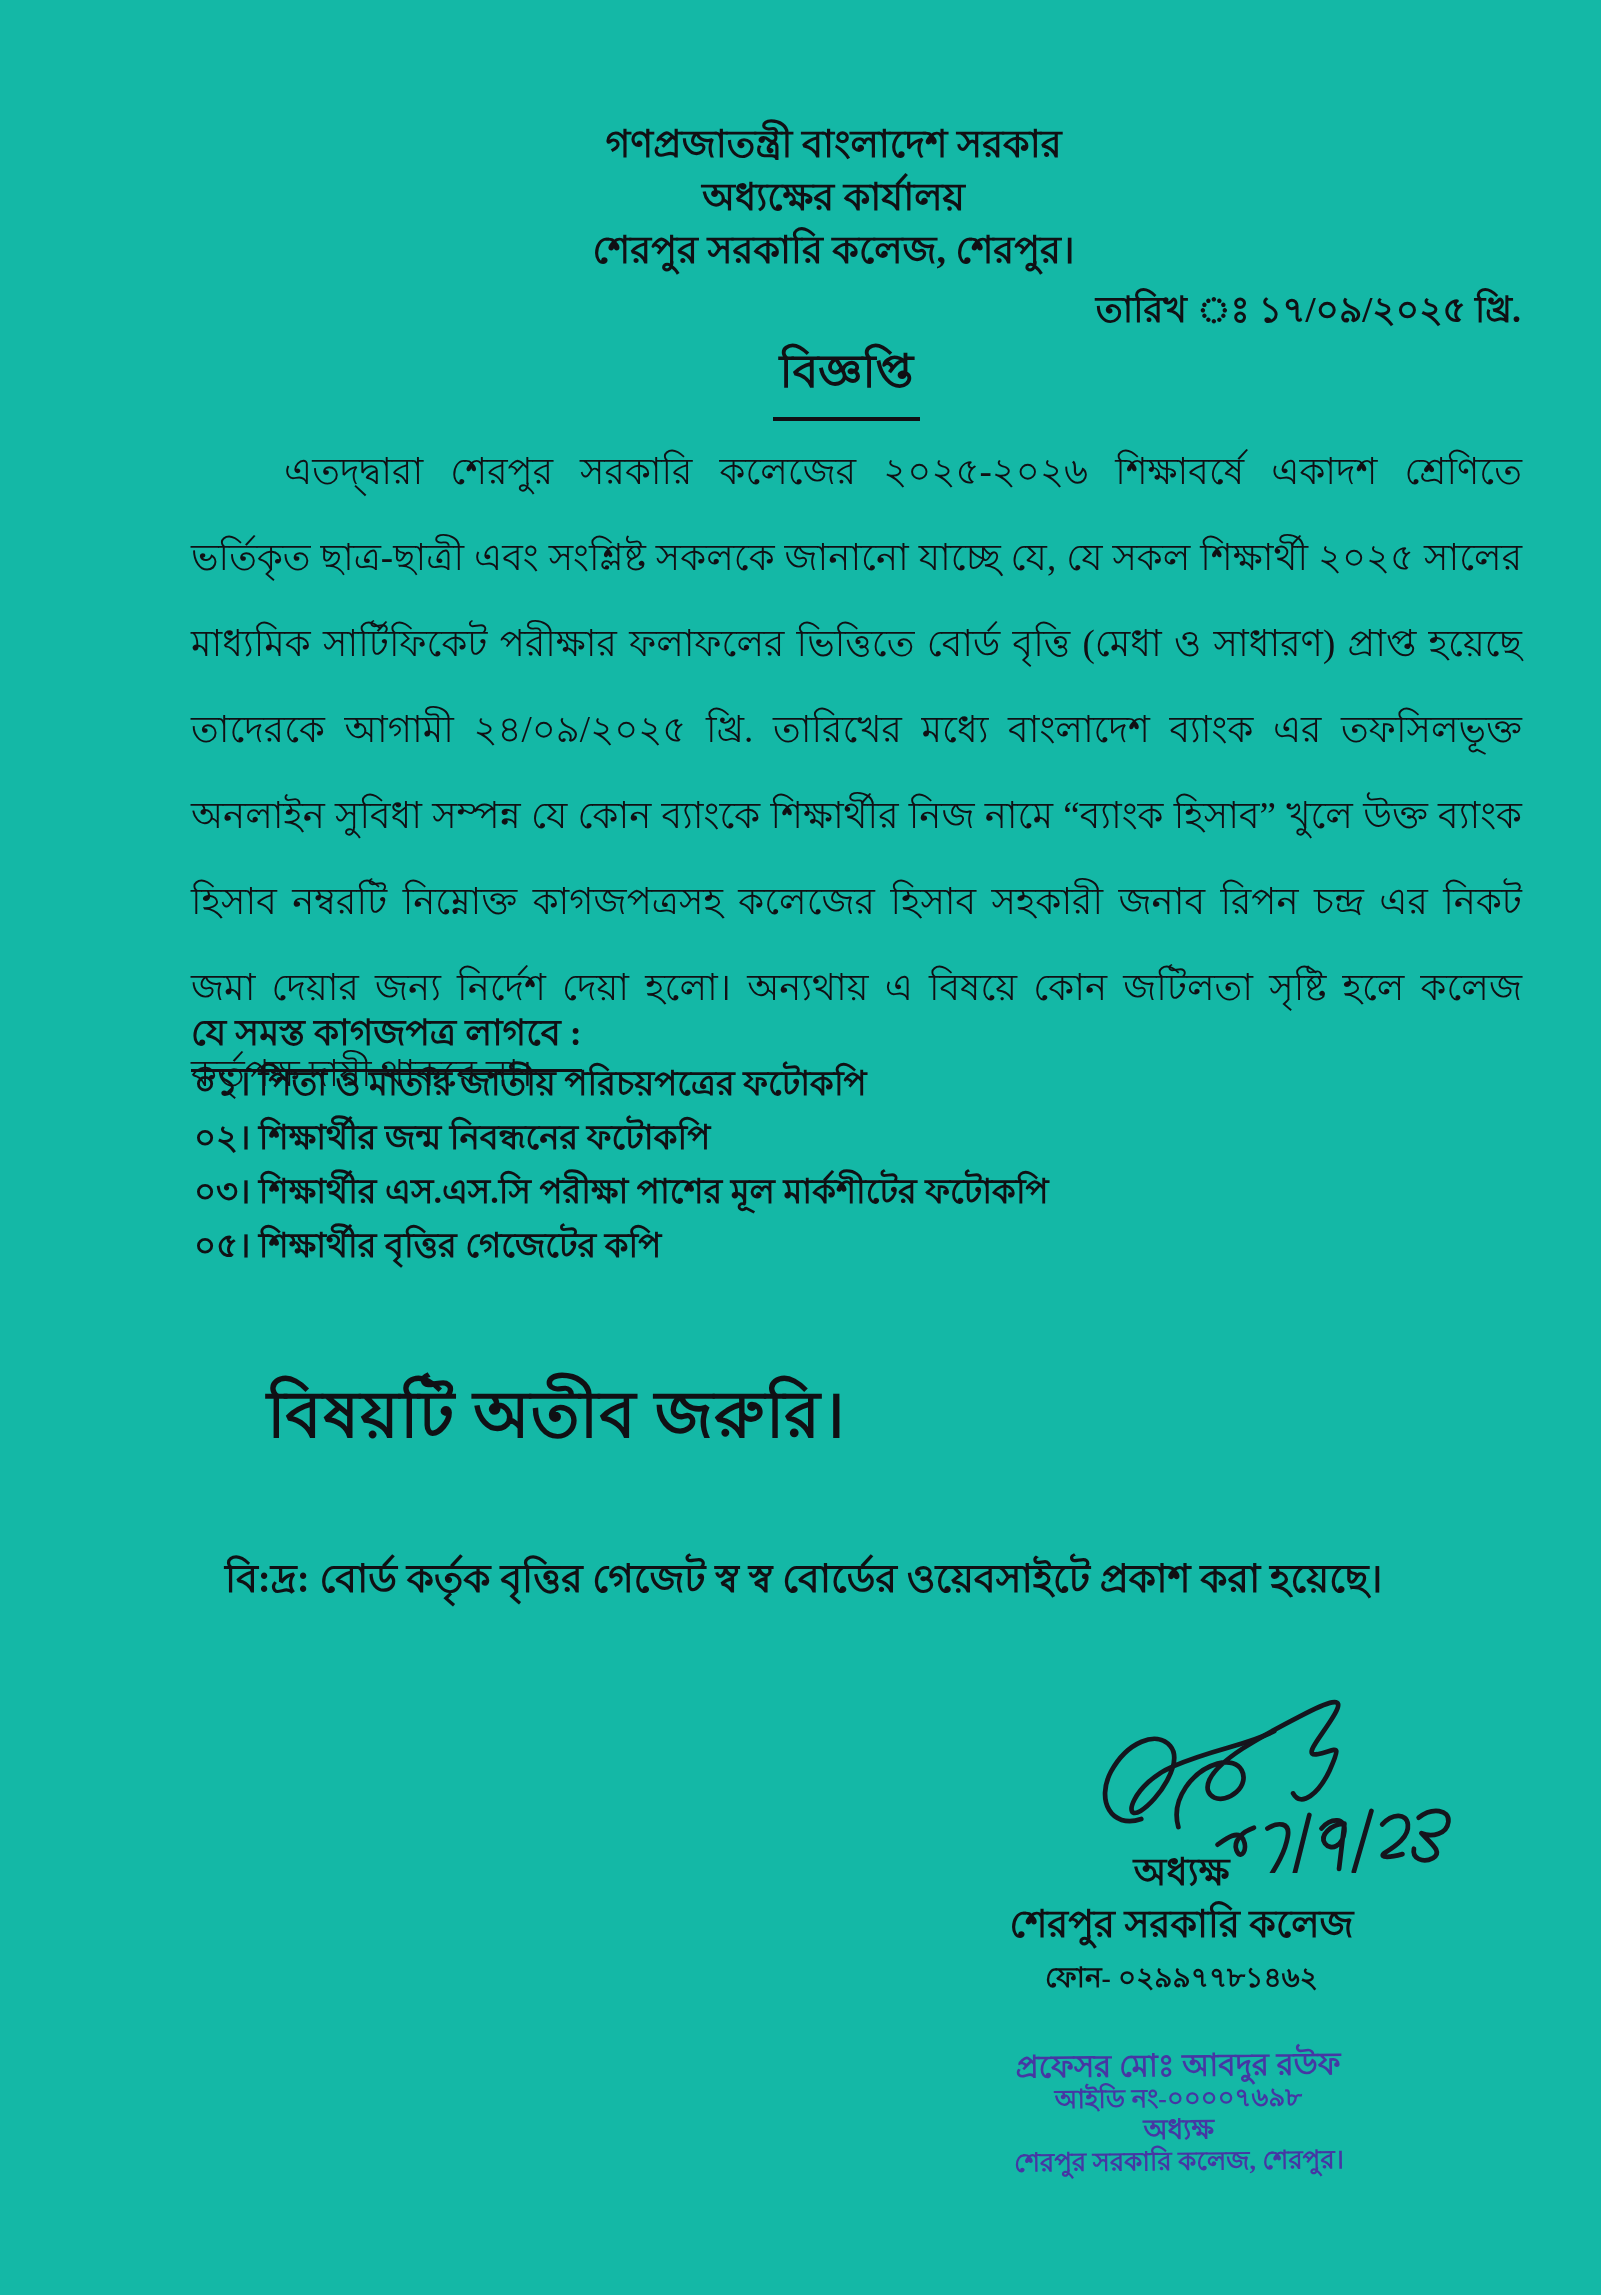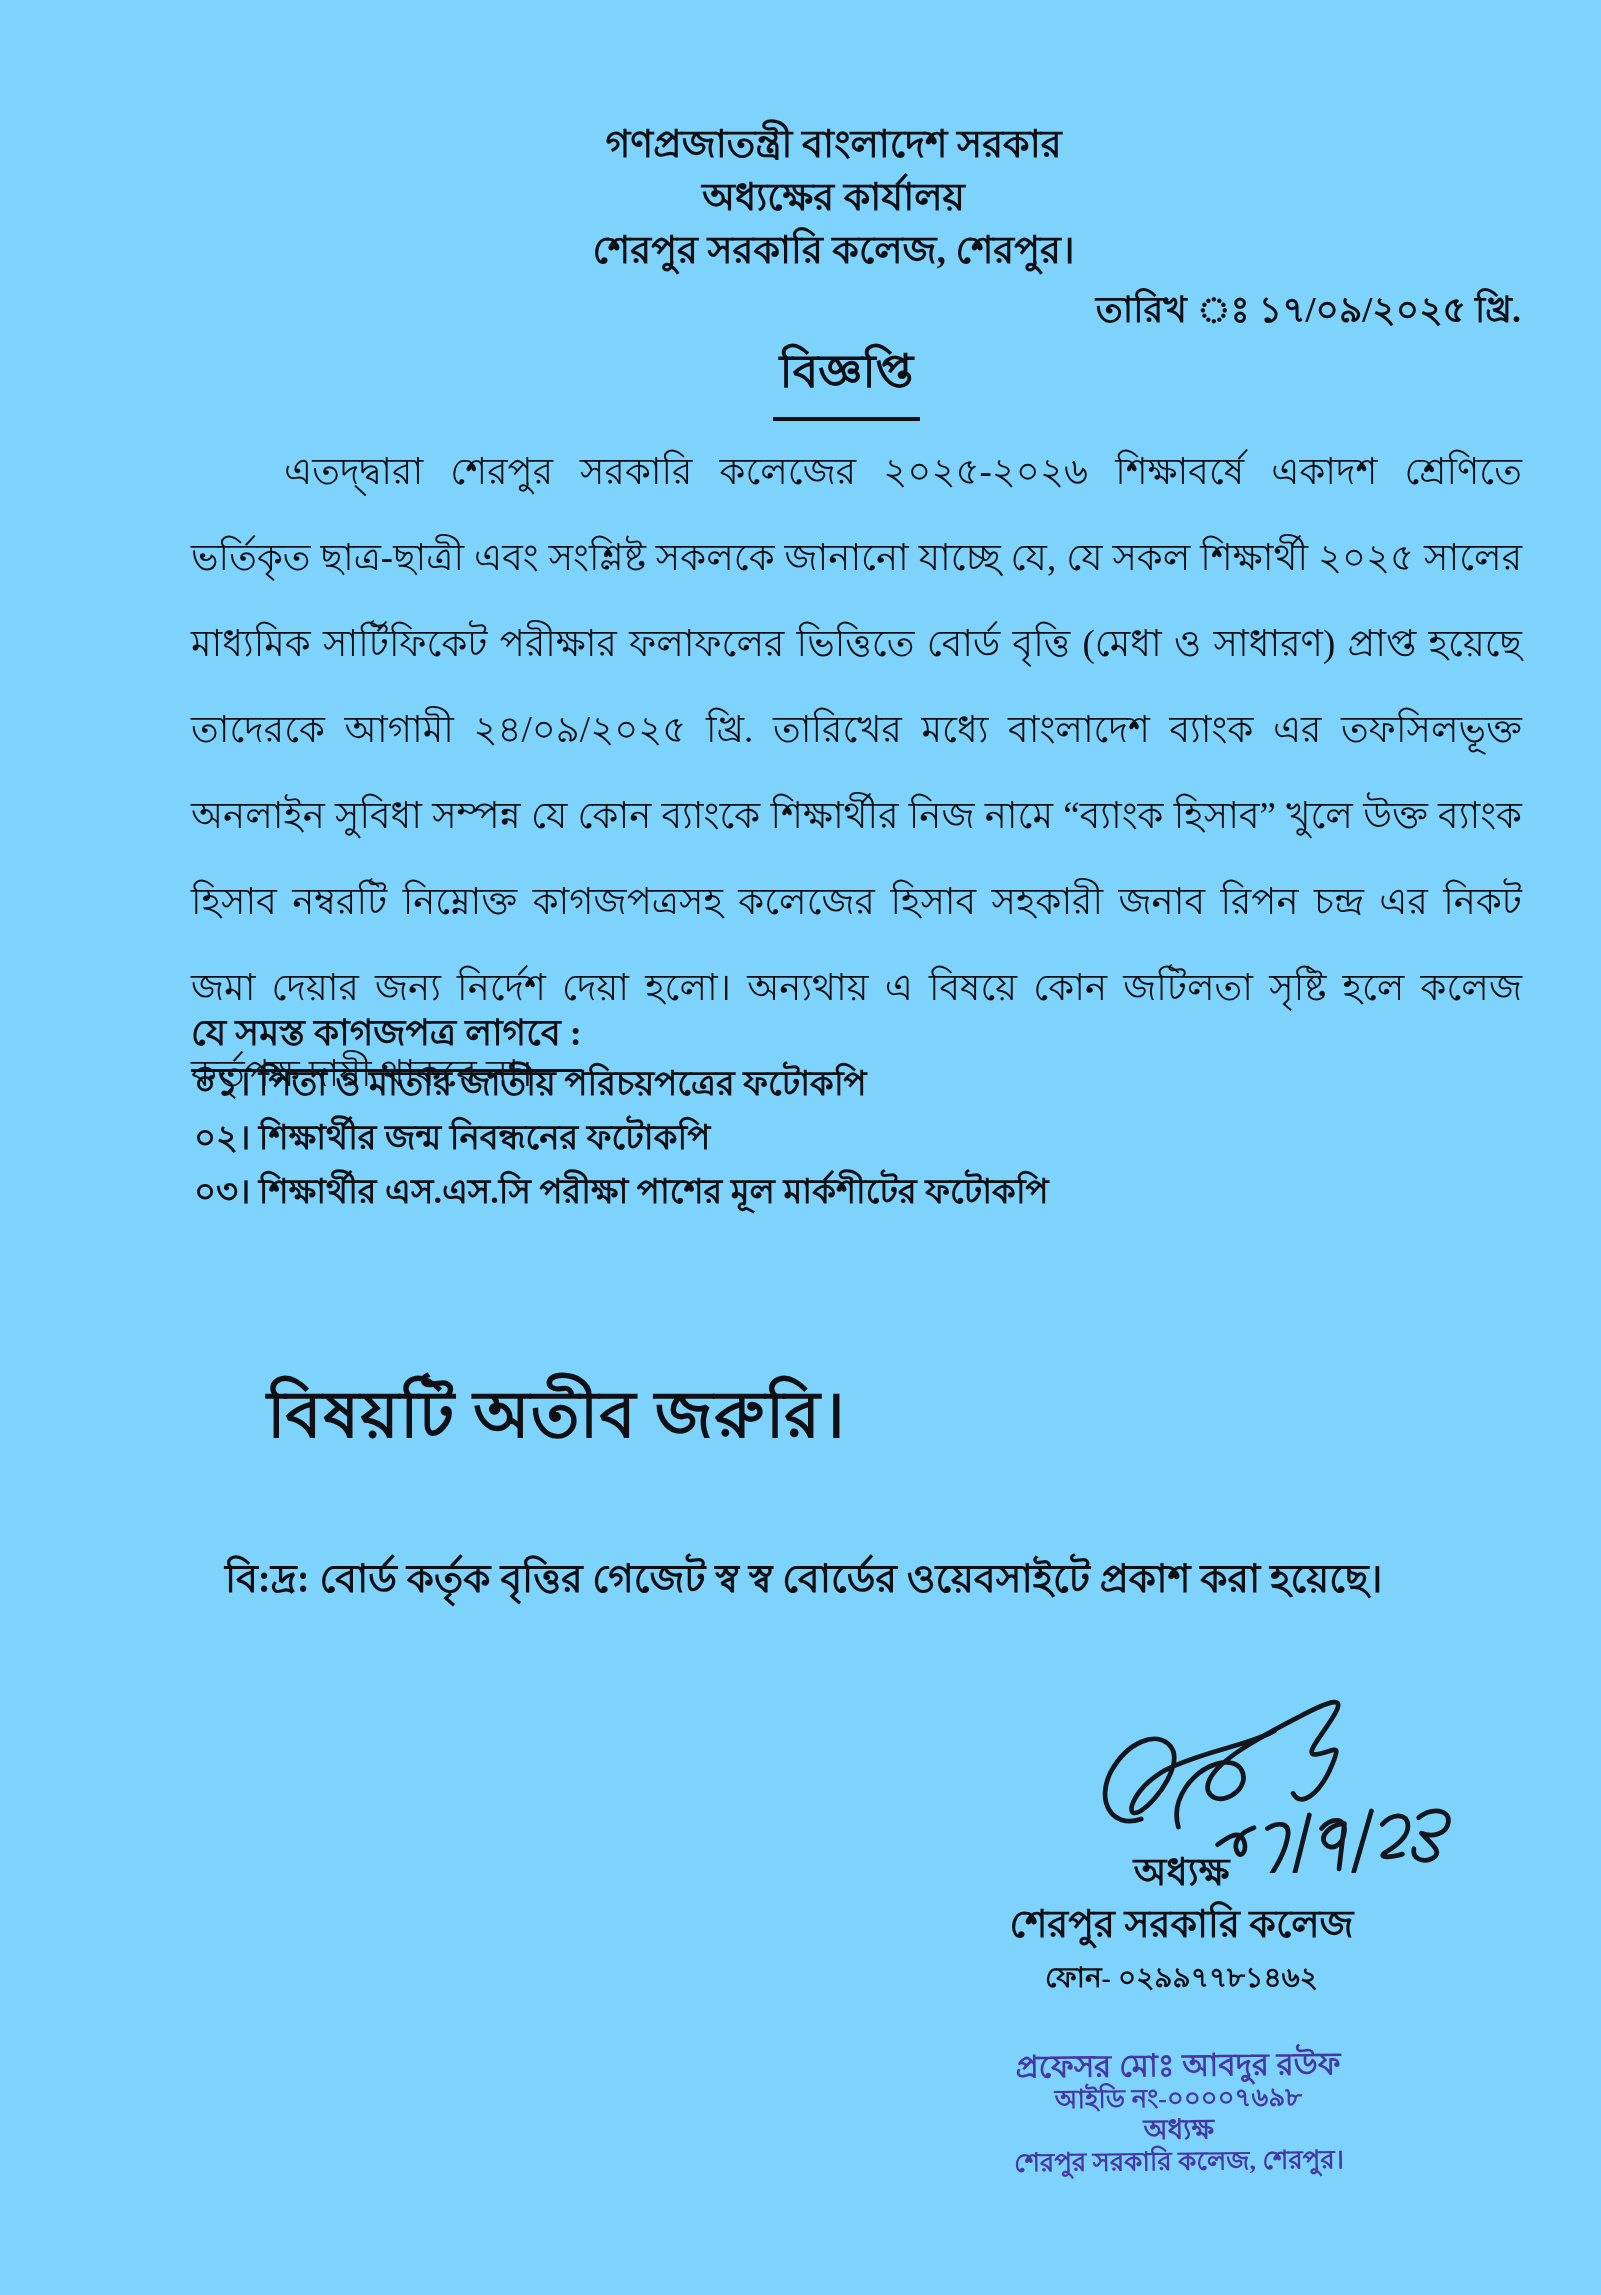--- a/index.html
+++ b/index.html
@@ -1,20 +1,20 @@
 <!DOCTYPE html>
 <html style="font-size:10.8px"><head>
 <meta charset="utf-8">
 <style>
   html,body{margin:0;padding:0;background:#e8e8e8;}
   .page{
     position:relative;
     width:1601px;height:2295px;
     margin:0 auto;
-    background:#7dd3fc;
+    background:#14b8a6;
     font-family:"Liberation Serif","DejaVu Serif",serif;
     color:#101014;
     overflow:hidden;
   }
   .header{
     position:absolute;top:118px;left:65px;width:1537px;
     text-align:center;font-weight:bold;font-size:38px;line-height:53px;
   }
   .date-line{
     position:absolute;top:282px;right:80px;
@@ -92,20 +92,21 @@
   <div class="main-paragraph">এতদ্দ্বারা শেরপুর সরকারি কলেজের ২০২৫-২০২৬ শিক্ষাবর্ষে একাদশ শ্রেণিতে ভর্তিকৃত ছাত্র-ছাত্রী এবং সংশ্লিষ্ট সকলকে জানানো যাচ্ছে যে, যে সকল শিক্ষার্থী ২০২৫ সালের মাধ্যমিক সার্টিফিকেট পরীক্ষার ফলাফলের ভিত্তিতে বোর্ড বৃত্তি (মেধা ও সাধারণ) প্রাপ্ত হয়েছে তাদেরকে আগামী ২৪/০৯/২০২৫ খ্রি. তারিখের মধ্যে বাংলাদেশ ব্যাংক এর তফসিলভূক্ত অনলাইন সুবিধা সম্পন্ন যে কোন ব্যাংকে শিক্ষার্থীর নিজ নামে “ব্যাংক হিসাব” খুলে উক্ত ব্যাংক হিসাব নম্বরটি নিম্নোক্ত কাগজপত্রসহ কলেজের হিসাব সহকারী জনাব রিপন চন্দ্র এর নিকট জমা দেয়ার জন্য নির্দেশ দেয়া হলো। অন্যথায় এ বিষয়ে কোন জটিলতা সৃষ্টি হলে কলেজ কর্তৃপক্ষ দায়ী থাকবে না।</div>
 
   <div class="docs-heading">
     <span>যে সমস্ত কাগজপত্র লাগবে :</span>
   </div>
 
   <ul class="docs-list">
     <li>০১। পিতা ও মাতার জাতীয় পরিচয়পত্রের ফটোকপি</li>
     <li>০২। শিক্ষার্থীর জন্ম নিবন্ধনের ফটোকপি</li>
     <li>০৩। শিক্ষার্থীর এস.এস.সি পরীক্ষা পাশের মূল মার্কশীটের ফটোকপি</li>
+    <li>০৫। শিক্ষার্থীর বৃত্তির গেজেটের কপি</li>
   </ul>
 
   <div class="emphasis">বিষয়টি অতীব জরুরি।</div>
 
   <div class="note">বি:দ্র: বোর্ড কর্তৃক বৃত্তির গেজেট স্ব স্ব বোর্ডের ওয়েবসাইটে প্রকাশ করা হয়েছে।</div>
 
   <svg class="signature-svg" width="412" height="189" viewBox="0 0 610 280" aria-hidden="true">
     <g stroke="#15151d" stroke-width="7" fill="none" stroke-linecap="round" stroke-linejoin="round">
       <path d="M95,200 C50,215 28,172 50,130 C74,86 118,68 138,92 C158,116 120,172 94,188 C66,205 82,148 142,122 C205,95 248,92 292,70"></path>
       <path d="M150,212 C138,170 172,128 208,118 C244,108 258,140 236,160 C214,180 184,168 196,142 C210,112 268,80 330,48 C372,26 398,16 382,44 C364,76 332,108 356,104 C382,99 394,84 374,128 C358,162 332,184 320,162"></path>

